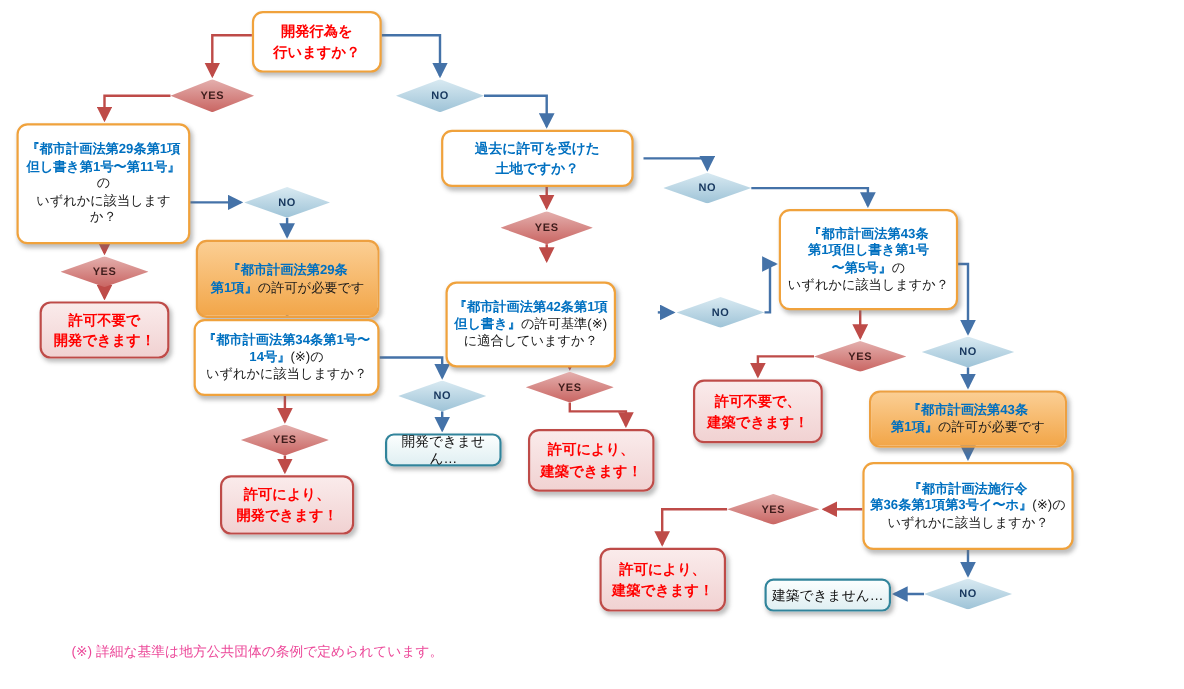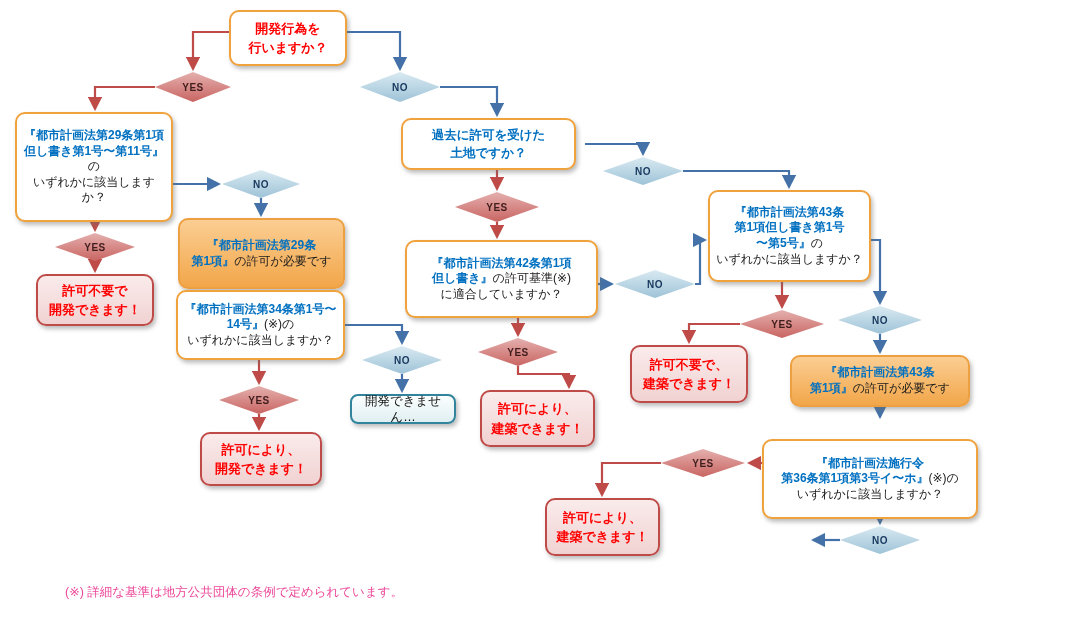--- a/index.html
+++ b/index.html
@@ -136,21 +136,21 @@
 土地ですか？</div>
     </div>
 
   <div class="node diamond d-yes" style="left:455px;top:192px;width:84px;height:30px;">
       <span>YES</span>
     </div>
   <div class="node diamond d-no" style="left:603px;top:157px;width:80px;height:28px;">
       <span>NO</span>
     </div>
 
-  <div class="node box box-q" style="left:405px;top:240px;width:193px;height:78px;">
+  <div class="node box box-q" style="left:405px;top:256px;width:155px;height:78px;">
       <div class="txt"><span class="law">『都市計画法第42条第1項
 但し書き』</span><span>の許可基準(※)
 に適合していますか？</span></div>
     </div>
 
   <div class="node diamond d-yes" style="left:478px;top:338px;width:80px;height:28px;">
       <span>YES</span>
     </div>
   <div class="node diamond d-no" style="left:615px;top:270px;width:80px;height:28px;">
       <span>NO</span>
@@ -178,34 +178,37 @@
   <div class="node box box-result" style="left:630px;top:345px;width:118px;height:58px;">
       <div class="txt red-txt">許可不要で、
 建築できます！</div>
     </div>
 
   <div class="node box box-fill" style="left:790px;top:355px;width:180px;height:52px;">
       <div class="txt"><span class="law">『都市計画法第43条
 第1項』</span><span>の許可が必要です</span></div>
     </div>
 
-  <div class="node box box-q" style="left:762px;top:420px;width:216px;height:80px;margin-top:19px;">
+  <div class="node box box-q" style="left:784px;top:420px;width:192px;height:80px;">
       <div class="txt"><span class="law">『都市計画法施行令
 第36条第1項第3号イ〜ホ』</span><span>(※)の
 いずれかに該当しますか？</span></div>
     </div>
 
   <div class="node diamond d-yes" style="left:661px;top:449px;width:84px;height:28px;">
       <span>YES</span>
     </div>
   <div class="node diamond d-no" style="left:840px;top:526px;width:80px;height:28px;">
       <span>NO</span>
     </div>
 
   <div class="node box box-result" style="left:545px;top:498px;width:115px;height:58px;">
       <div class="txt red-txt">許可により、
 建築できます！</div>
     </div>
 
+  <div class="node box box-cannot" style="left:695px;top:526px;width:115px;height:30px;">
+      <div class="txt plain-txt">建築できません…</div>
+    </div>
 
   <div class="note">(※) 詳細な基準は地方公共団体の条例で定められています。</div>
 
 </div>
 
 </body></html>

